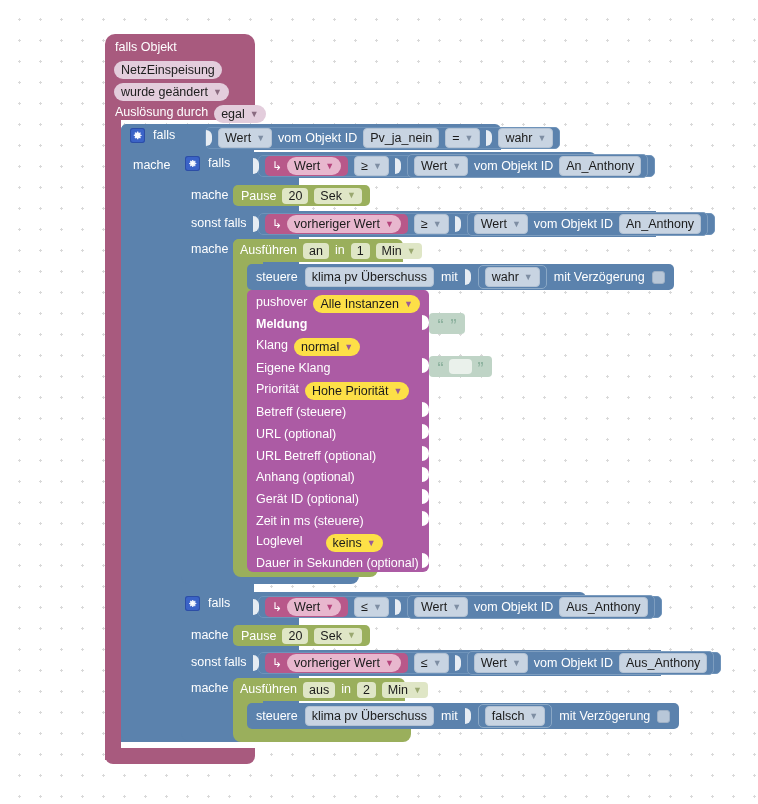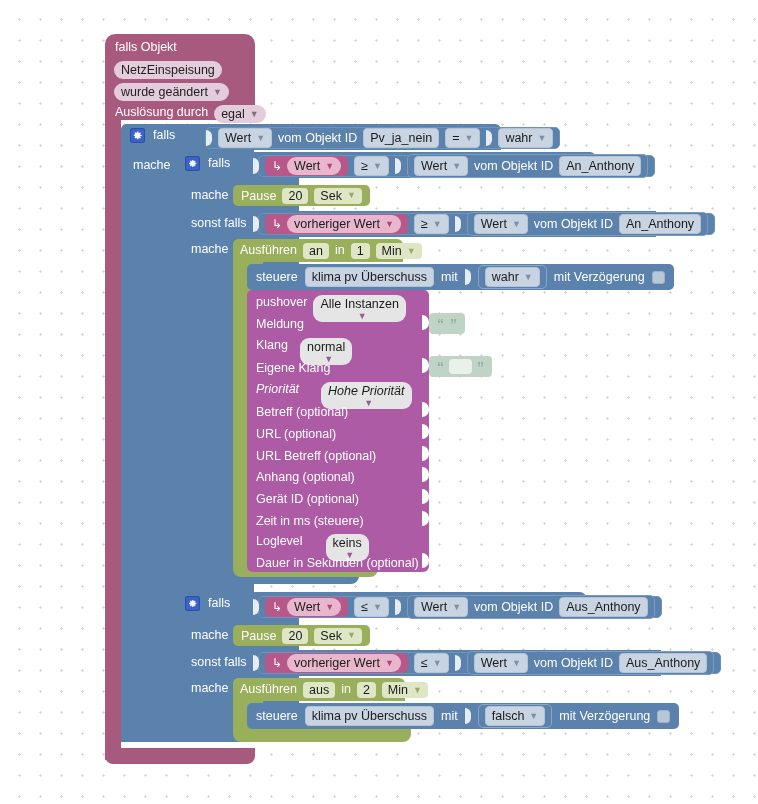--- a/index.html
+++ b/index.html
@@ -54,23 +54,23 @@
     font-size:12.5px;line-height:16px;white-space:nowrap;
   }
   .pill-var{
     display:inline-flex;align-items:center;
     background:#e8b7ce;color:#1b1b1b;
     border-radius:9px;padding:1px 7px;
     font-size:12.5px;line-height:16px;white-space:nowrap;
   }
   .pill-push{
     display:inline-flex;align-items:center;
-    background:#e5e5e5;color:#1b1b1b;
+    background:#fde047;color:#1b1b1b;
     border-radius:9px;padding:1px 7px;
-    font-size:12.5px;line-height:16px;white-space:nowrap;flex-direction:column;
+    font-size:12.5px;line-height:16px;white-space:nowrap;
   }
   .pill-txt{
     display:inline-flex;align-items:center;
     background:#eaf1eb;color:#1b1b1b;
     border-radius:4px;padding:1px 6px;
     font-size:12.5px;line-height:16px;white-space:nowrap;
   }
   .caret{
     margin-left:5px;color:#8a6b80;font-size:9px;line-height:1;
   }
@@ -290,57 +290,57 @@
   <div class="blk c-push" style="left:247px;top:290px;width:182px;height:282px;border-radius:5px 5px 6px 6px;"></div>
 
   <div class="blk row" style="left:256px;top:295px;gap:6px;">
     <span class="lbl">pushover</span>
     <span class="pill-push">
       <span>Alle Instanzen</span>
       <span class="caret p">▼</span>
     </span>
   </div>
 
-  <div class="blk" style="left:256px;top:317px;">
+  <div class="blk" style="left:256px;top:317px;font-weight:bold;">
     <span class="lbl">Meldung</span>
   </div>
   <div class="notch" style="left:422px;top:315px;"></div>
   <div class="blk c-text" style="left:429px;top:313px;height:21px;border-radius:4px;display:flex;align-items:center;gap:6px;padding:0 8px;">
     <span class="quote">“</span>
     <span class="quote">”</span>
   </div>
 
-  <div class="blk row" style="left:256px;top:338px;gap:12px;">
+  <div class="blk row" style="left:256px;top:338px;gap:6px;">
     <span class="lbl">Klang</span>
     <span class="pill-push">
       <span>normal</span>
       <span class="caret p">▼</span>
     </span>
   </div>
 
   <div class="blk" style="left:256px;top:361px;">
     <span class="lbl">Eigene Klang</span>
   </div>
   <div class="notch" style="left:422px;top:358px;"></div>
   <div class="blk c-text" style="left:429px;top:356px;height:21px;border-radius:4px;display:flex;align-items:center;gap:5px;padding:0 8px;">
     <span class="quote">“</span>
     <span class="pill-txt" style="min-width:11px;min-height:13px;"></span>
     <span class="quote">”</span>
   </div>
 
-  <div class="blk row" style="left:256px;top:382px;gap:22px;font-style:italic;">
+  <div class="blk row" style="left:256px;top:382px;gap:6px;">
     <span class="lbl">Priorität</span>
     <span class="pill-push">
       <span>Hohe Priorität</span>
       <span class="caret p">▼</span>
     </span>
   </div>
 
   <div class="blk" style="left:256px;top:405px;">
-    <span class="lbl">Betreff (optional)</span>
+    <span class="lbl">Betreff (steuere)</span>
   </div>
   <div class="notch" style="left:422px;top:402px;"></div>
 
   <div class="blk" style="left:256px;top:427px;">
     <span class="lbl">URL (optional)</span>
   </div>
   <div class="notch" style="left:422px;top:424px;"></div>
 
   <div class="blk" style="left:256px;top:449px;">
     <span class="lbl">URL Betreff (optional)</span>

